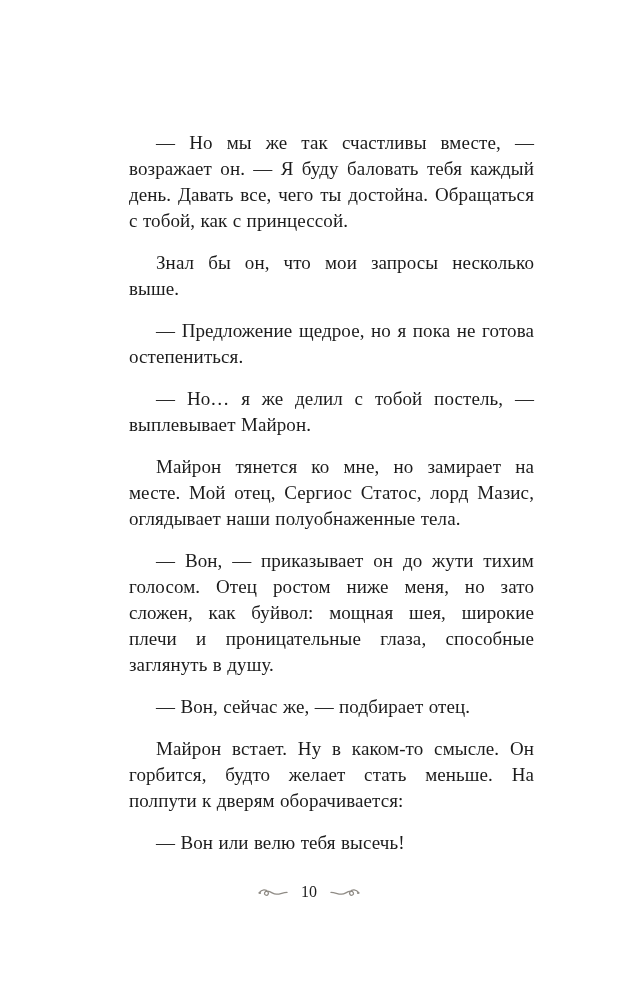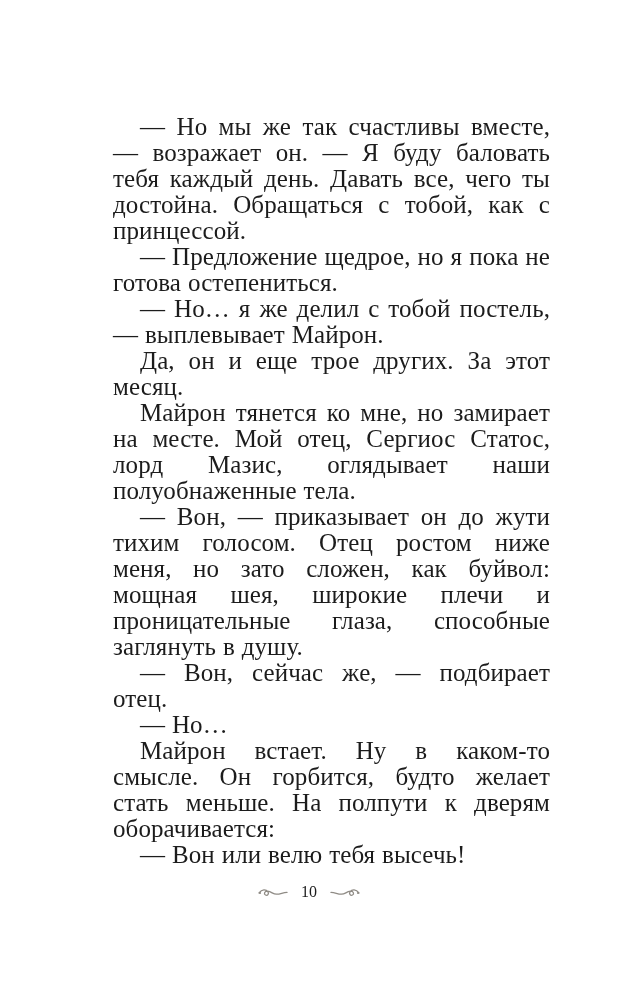--- a/index.html
+++ b/index.html
@@ -21,22 +21,22 @@
     box-sizing: border-box;
     background: #ffffff;
   }
   .text-block {
     position: absolute;
     top: 114px;
     left: 113px;
     width: 437px;
   }
   .para {
-    margin: 0;
-    font-size: 25px;
+    margin: 16px;
+    font-size: 19px;
     line-height: 26px;
     text-align: justify;
     text-indent: 27px;
     letter-spacing: 0.1px;
     word-spacing: 0.5px;
     hyphens: auto;
   }
   .footer {
     position: absolute;
     left: 0;
@@ -61,27 +61,26 @@
   .ornament svg { display: block; }
   .ornament.flip svg { transform: scaleX(-1); }
 </style>
 </head>
 <body>
 
 <div class="book-page">
 
   <div class="text-block">
     <p class="para">— Но мы же так счастливы вместе, — возражает он. — Я буду баловать тебя каждый день. Давать все, чего ты достойна. Обращаться с тобой, как с принцессой.</p>
+    <p class="para">Знал бы он, что мои запросы несколько выше.</p>
     <p class="para">— Предложение щедрое, но я пока не готова остепениться.</p>
     <p class="para">— Но… я же делил с тобой постель, — выплевывает Майрон.</p>
-    <p class="para">Да, он и еще трое других. За этот месяц.</p>
     <p class="para">Майрон тянется ко мне, но замирает на месте. Мой отец, Сергиос Статос, лорд Мазис, оглядывает наши полуобнаженные тела.</p>
     <p class="para">— Вон, — приказывает он до жути тихим голосом. Отец ростом ниже меня, но зато сложен, как буйвол: мощная шея, широкие плечи и проницательные глаза, способные заглянуть в душу.</p>
     <p class="para">— Вон, сейчас же, — подбирает отец.</p>
-    <p class="para">— Но…</p>
     <p class="para">Майрон встает. Ну в каком-то смысле. Он горбится, будто желает стать меньше. На полпути к дверям оборачивается:</p>
     <p class="para">— Вон или велю тебя высечь!</p>
   </div>
 
   <div class="footer">
     <span class="ornament">
       <svg width="30" height="12" viewBox="0 0 30 12" aria-hidden="true">
         <path d="M1 7 C4 3, 8 3, 10 6 C11.2 8, 9.5 10, 7.5 9 C5.5 8, 6.5 5, 9.5 5.2 C14 5.6, 14.5 8.2, 18.5 8.2 C23 8.2, 24.5 6.4, 29 6.4" fill="none" stroke="currentColor" stroke-width="1.3" stroke-linecap="round"></path>
         <circle cx="2" cy="7" r="1.1" fill="currentColor"></circle>
       </svg>

